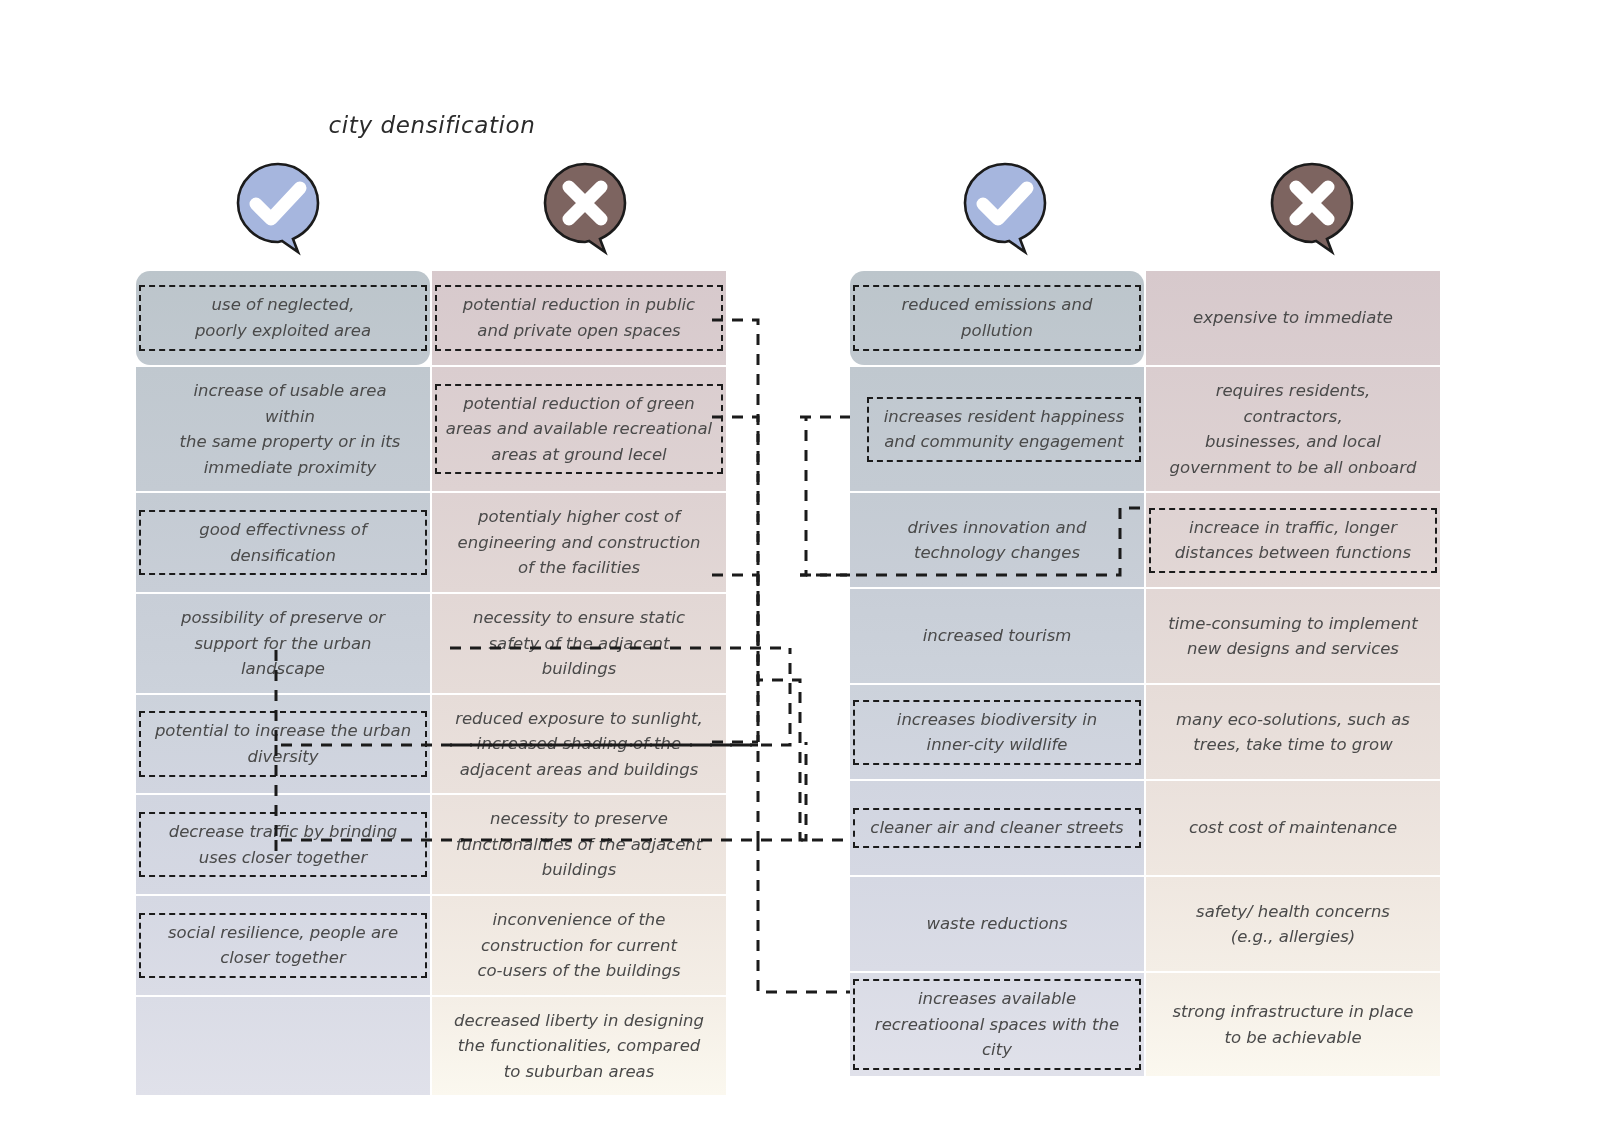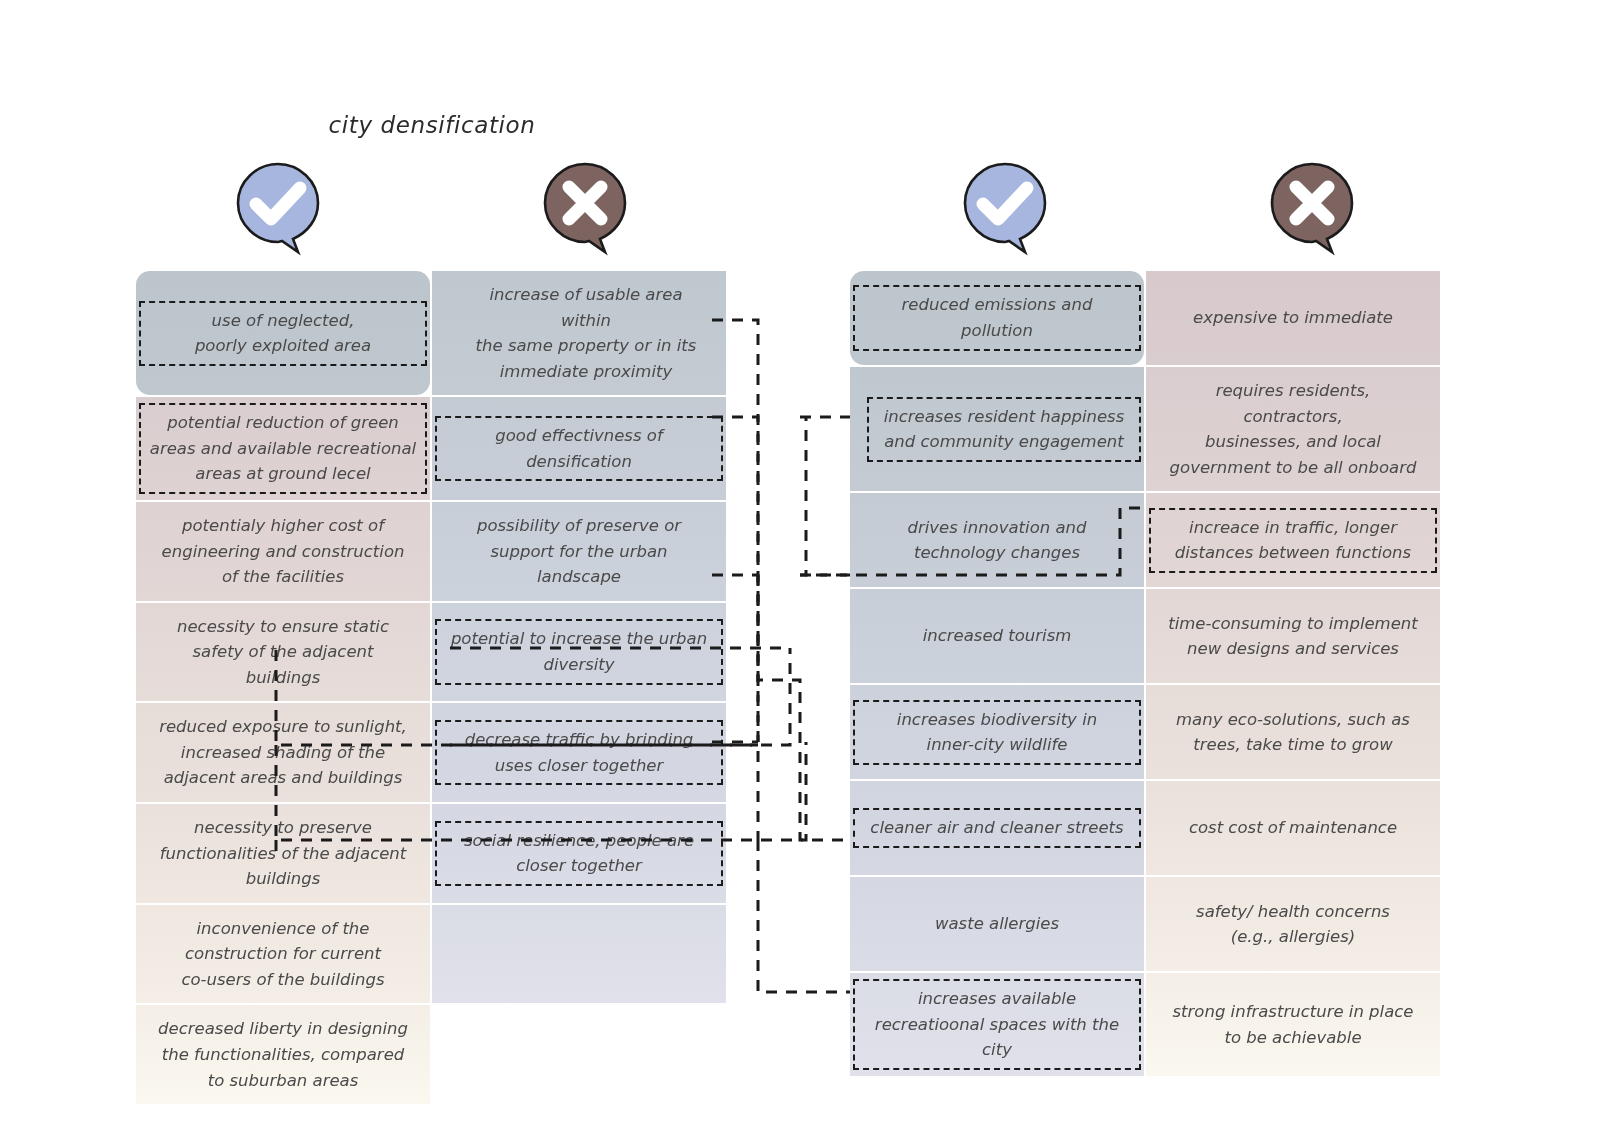--- a/index.html
+++ b/index.html
@@ -149,20 +149,23 @@
     <svg viewBox="0 0 84 92">
       <path d="M42 2 C63 2 82 19 82 41 C82 57 72 70 57 77 L62 90 L46 79 C44 79.6 43 80 42 80 C21 80 2 63 2 41 C2 19 21 2 42 2 Z" fill="#7d6460" stroke="#1b1b1b" stroke-width="2.6"></path>
       <path d="M26 25 L58 57 M58 25 L26 57" fill="none" stroke="#ffffff" stroke-width="13" stroke-linecap="round"></path>
     </svg>
   </div>
 
   <div class="table" id="table-left">
       <div class="cell pro-0">
         <div class="cell-inner boxed">use of neglected,<br>poorly exploited area</div>
       </div>
+      <div class="cell con-0">
+        <div class="cell-inner boxed">potential reduction in public<br>and private open spaces</div>
+      </div>
       <div class="cell pro-1">
         <div class="cell-inner">increase of usable area within<br>the same property or in its<br>immediate proximity</div>
       </div>
       <div class="cell con-1">
         <div class="cell-inner boxed">potential reduction of green<br>areas and available recreational<br>areas at ground lecel</div>
       </div>
       <div class="cell pro-2">
         <div class="cell-inner boxed">good effectivness of<br>densification</div>
       </div>
       <div class="cell con-2">
@@ -230,21 +233,21 @@
       <div class="cell con-4">
         <div class="cell-inner">many eco-solutions, such as<br>trees, take time to grow</div>
       </div>
       <div class="cell pro-5">
         <div class="cell-inner boxed">cleaner air and cleaner streets</div>
       </div>
       <div class="cell con-5">
         <div class="cell-inner">cost cost of maintenance</div>
       </div>
       <div class="cell pro-6">
-        <div class="cell-inner">waste allergies</div>
+        <div class="cell-inner">waste reductions</div>
       </div>
       <div class="cell con-6">
         <div class="cell-inner">safety/ health concerns<br>(e.g., allergies)</div>
       </div>
       <div class="cell pro-7">
         <div class="cell-inner boxed">increases available<br>recreatioonal spaces with the<br>city</div>
       </div>
       <div class="cell con-7">
         <div class="cell-inner">strong infrastructure in place<br>to be achievable</div>
       </div>

